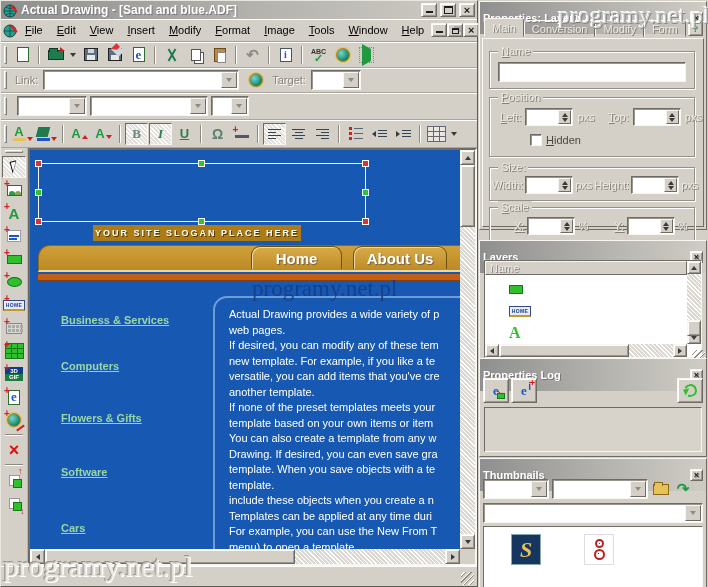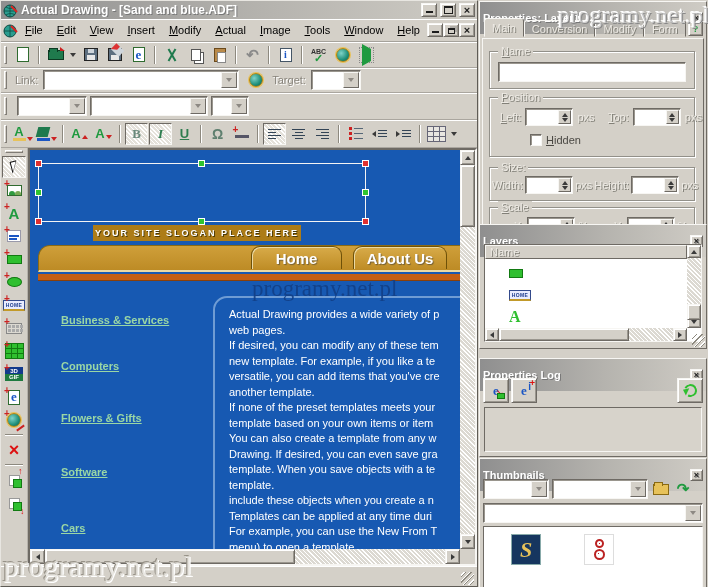--- a/index.html
+++ b/index.html
@@ -222,21 +222,21 @@
             <circle cx="7" cy="8" r="6" fill="#2a9d8f" stroke="#0c4a42"></circle>
             <path d="M1 8 h12 M7 2 v12" stroke="#0c4a42" fill="none" stroke-width="0.8"></path>
             <path d="M8 3 L14 9" stroke="#d22" stroke-width="2"></path>
           </svg>
       </span>
       <span class="menu-item">File</span>
       <span class="menu-item">Edit</span>
       <span class="menu-item">View</span>
       <span class="menu-item">Insert</span>
       <span class="menu-item">Modify</span>
-      <span class="menu-item">Actual</span>
+      <span class="menu-item">Format</span>
       <span class="menu-item">Image</span>
       <span class="menu-item">Tools</span>
       <span class="menu-item">Window</span>
       <span class="menu-item">Help</span>
       <span class="spacer"></span>
       <span class="wb r r2">
           <span class="glyph-min"></span>
         </span>
       <span class="wb r r2">
           <span class="glyph-rest"></span>
@@ -728,21 +728,21 @@
                   <span class="tri-u"></span>
                   <span class="tri-d"></span>
                 </span>
               </span>
             <span class="dislabel">%</span>
           </span>
         </div>
       </div>
     </div>
 
-    <div class="panel" style="top:224px;height:125px">
+    <div class="panel" style="top:240px;height:125px">
       <div class="ptitle">
         <span class="ttl">Layers</span>
         <span class="xbtn r r2">
             <span>×</span>
           </span>
       </div>
       <div class="listview">
         <span class="colhdr">Name</span>
         <span class="lrow" style="top:18px">
             <span class="i-rect" style="width:14px;height:9px"></span>

